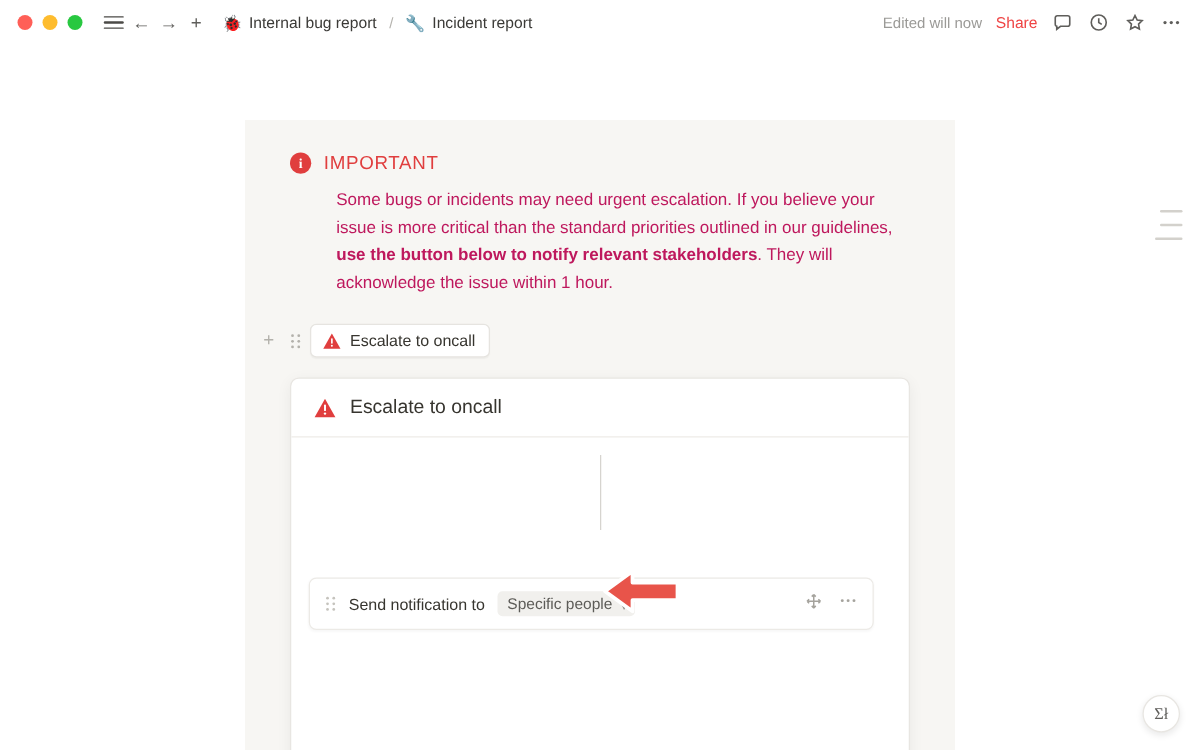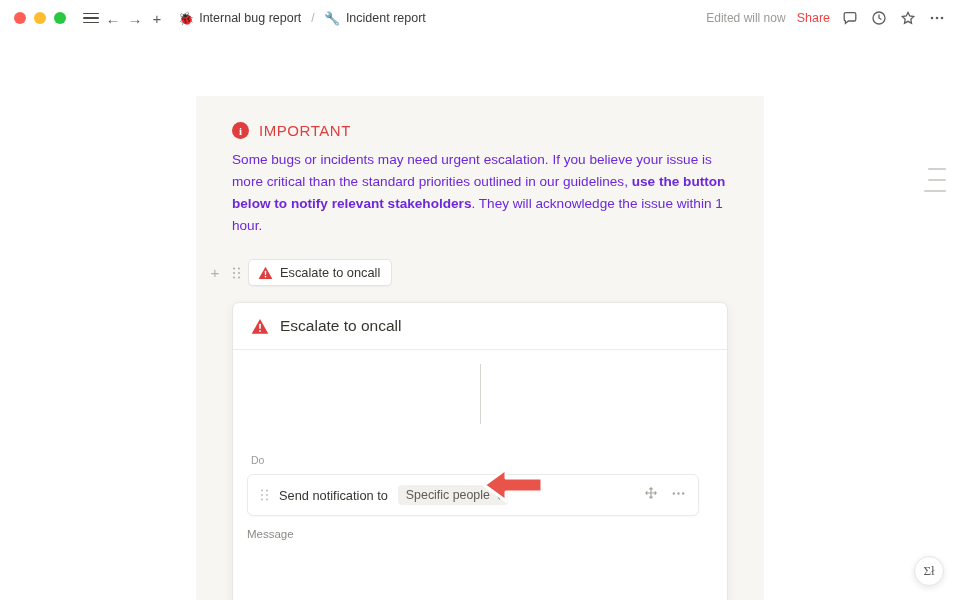--- a/index.html
+++ b/index.html
@@ -55,22 +55,23 @@
   .info-badge {
     width:17px; height:17px; border-radius:50%;
     background:#e03e3e; color:#fff; font-size:11px; font-weight:bold;
     display:flex; align-items:center; justify-content:center;
     font-family:"Liberation Serif", serif;
   }
   .important-text {
     color:#e03e3e; font-size:15px; font-weight:normal; letter-spacing:.55px;
   }
   .callout-body {
-    margin-top:10px; font-size:13.6px; line-height:1.62; color:#6d28d9;
+    margin-top:10px; font-size:13.6px; line-height:1.62; color:#be185d;
     max-width:500px;
+    margin-left:37px;
   }
   .callout-body b { font-weight:bold; }
 
   
   .inline-row {
     margin-top:22px; display:flex; align-items:center; gap:6px;
     margin-left:-26px;
   }
   .gutter-btn { width:18px; height:18px; display:flex; align-items:center; justify-content:center;
     color:#b3b1ab; font-size:15px; }
@@ -269,21 +270,20 @@
           <rect x="7.3" y="5" width="1.4" height="4.6" rx=".6" fill="#fff"></rect>
           <circle cx="8" cy="11.4" r=".85" fill="#fff"></circle>
         </svg>
         <span class="card-title">Escalate to oncall</span>
       </div>
 
       <div class="card-canvas">
         <div class="connector"></div>
       </div>
 
-      <div class="do-label">Do</div>
 
       <div class="action-row">
         <span class="row-grip">
           <svg width="9" height="14" viewBox="0 0 9 14" fill="currentColor">
             <circle cx="2" cy="2.5" r="1.1"></circle>
               <circle cx="7" cy="2.5" r="1.1"></circle>
             <circle cx="2" cy="7" r="1.1"></circle>
               <circle cx="7" cy="7" r="1.1"></circle>
             <circle cx="2" cy="11.5" r="1.1"></circle>
               <circle cx="7" cy="11.5" r="1.1"></circle>
@@ -311,22 +311,18 @@
             <svg width="15" height="15" viewBox="0 0 16 16" fill="currentColor">
               <circle cx="3" cy="8" r="1.25"></circle>
                 <circle cx="8" cy="8" r="1.25"></circle>
                 <circle cx="13" cy="8" r="1.25"></circle>
             </svg>
           </span>
         </span>
       </div>
 
 
-      <div class="field-block">
-        <div class="field-label">Message</div>
-
-      </div>
 
     </div>
   </div>
 
   <div class="fab">Σł</div>
 </div>
 
 </body></html>

